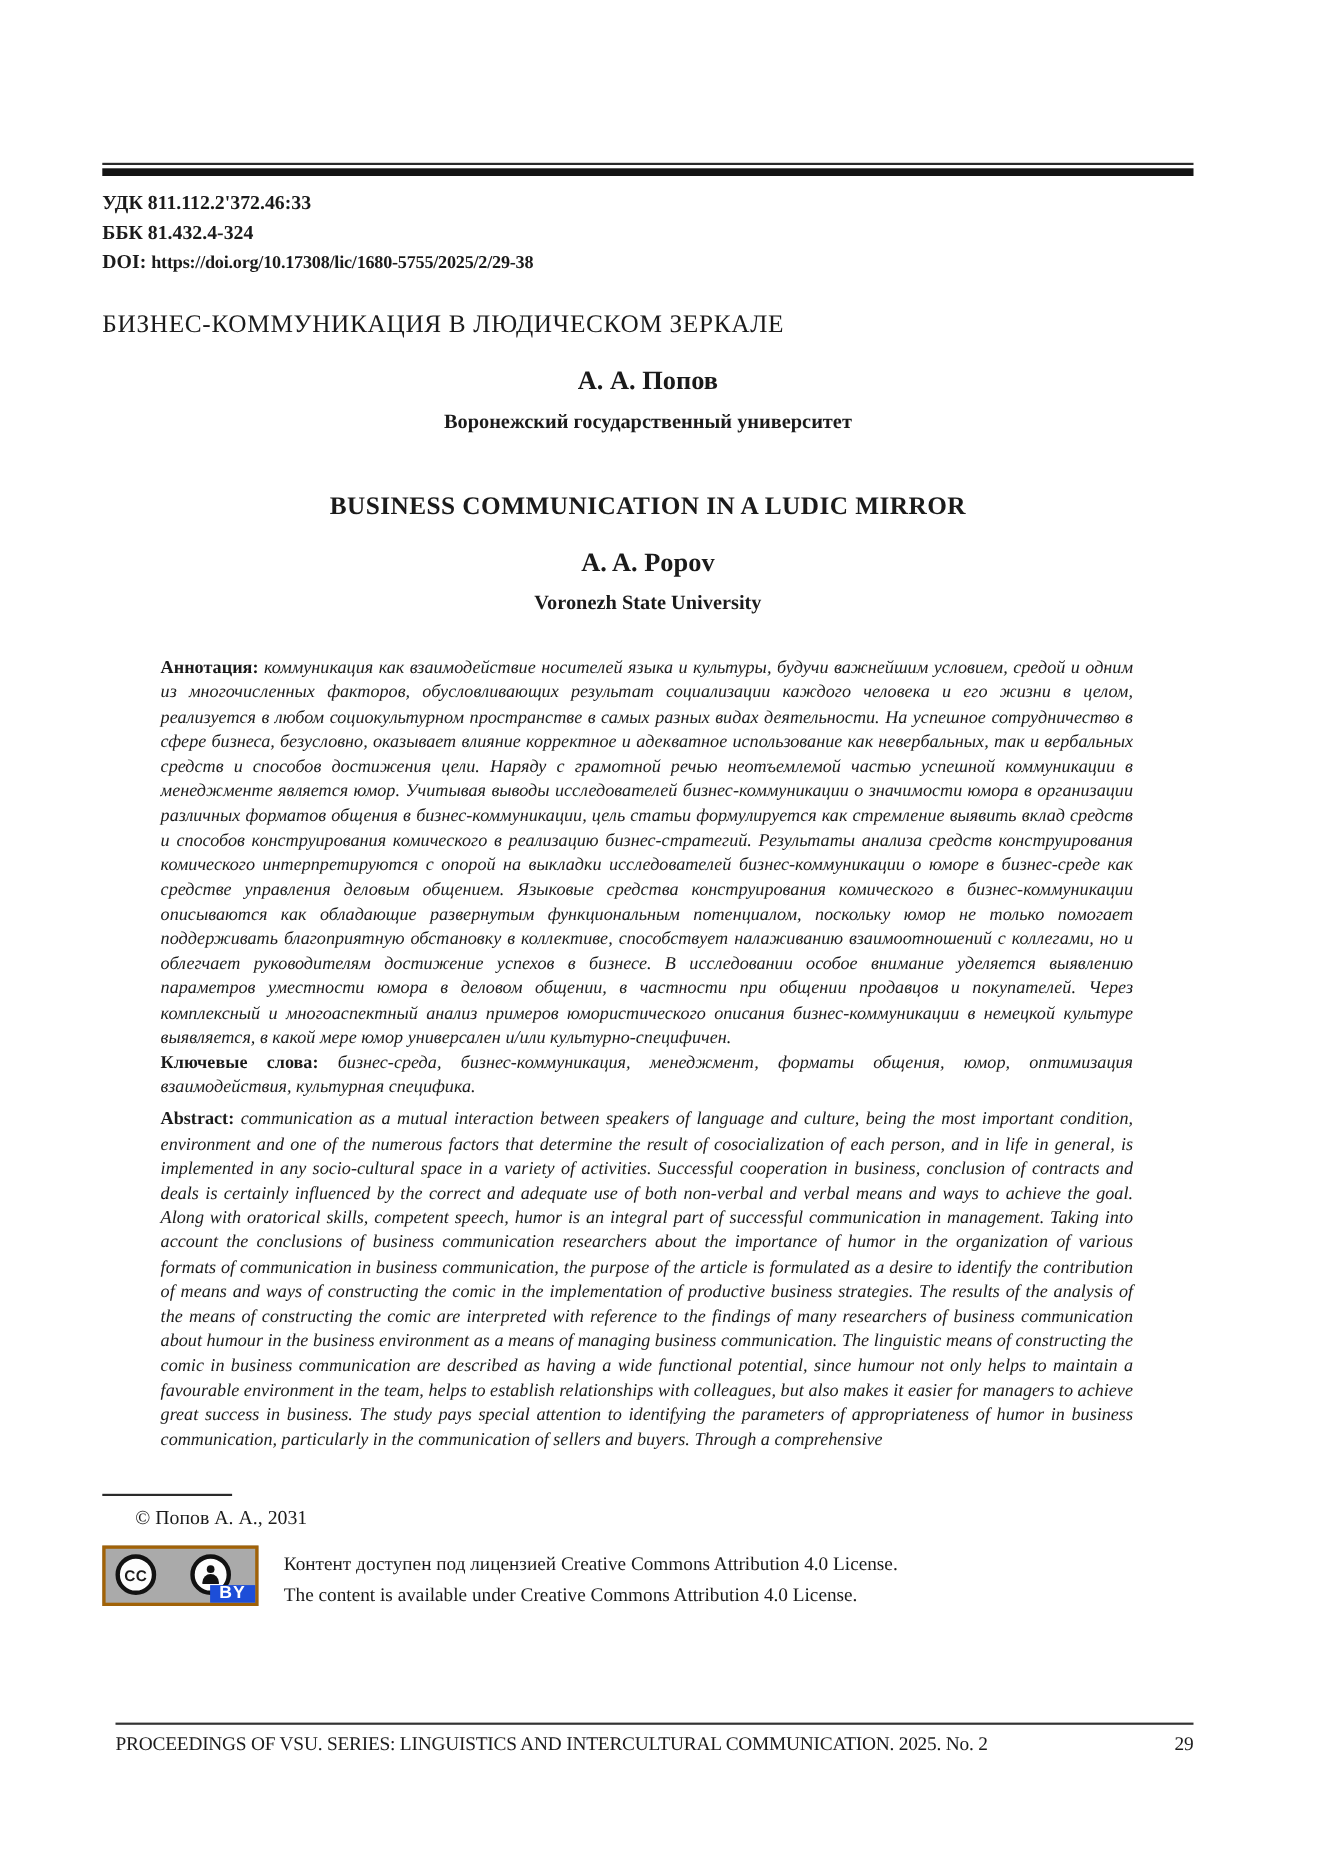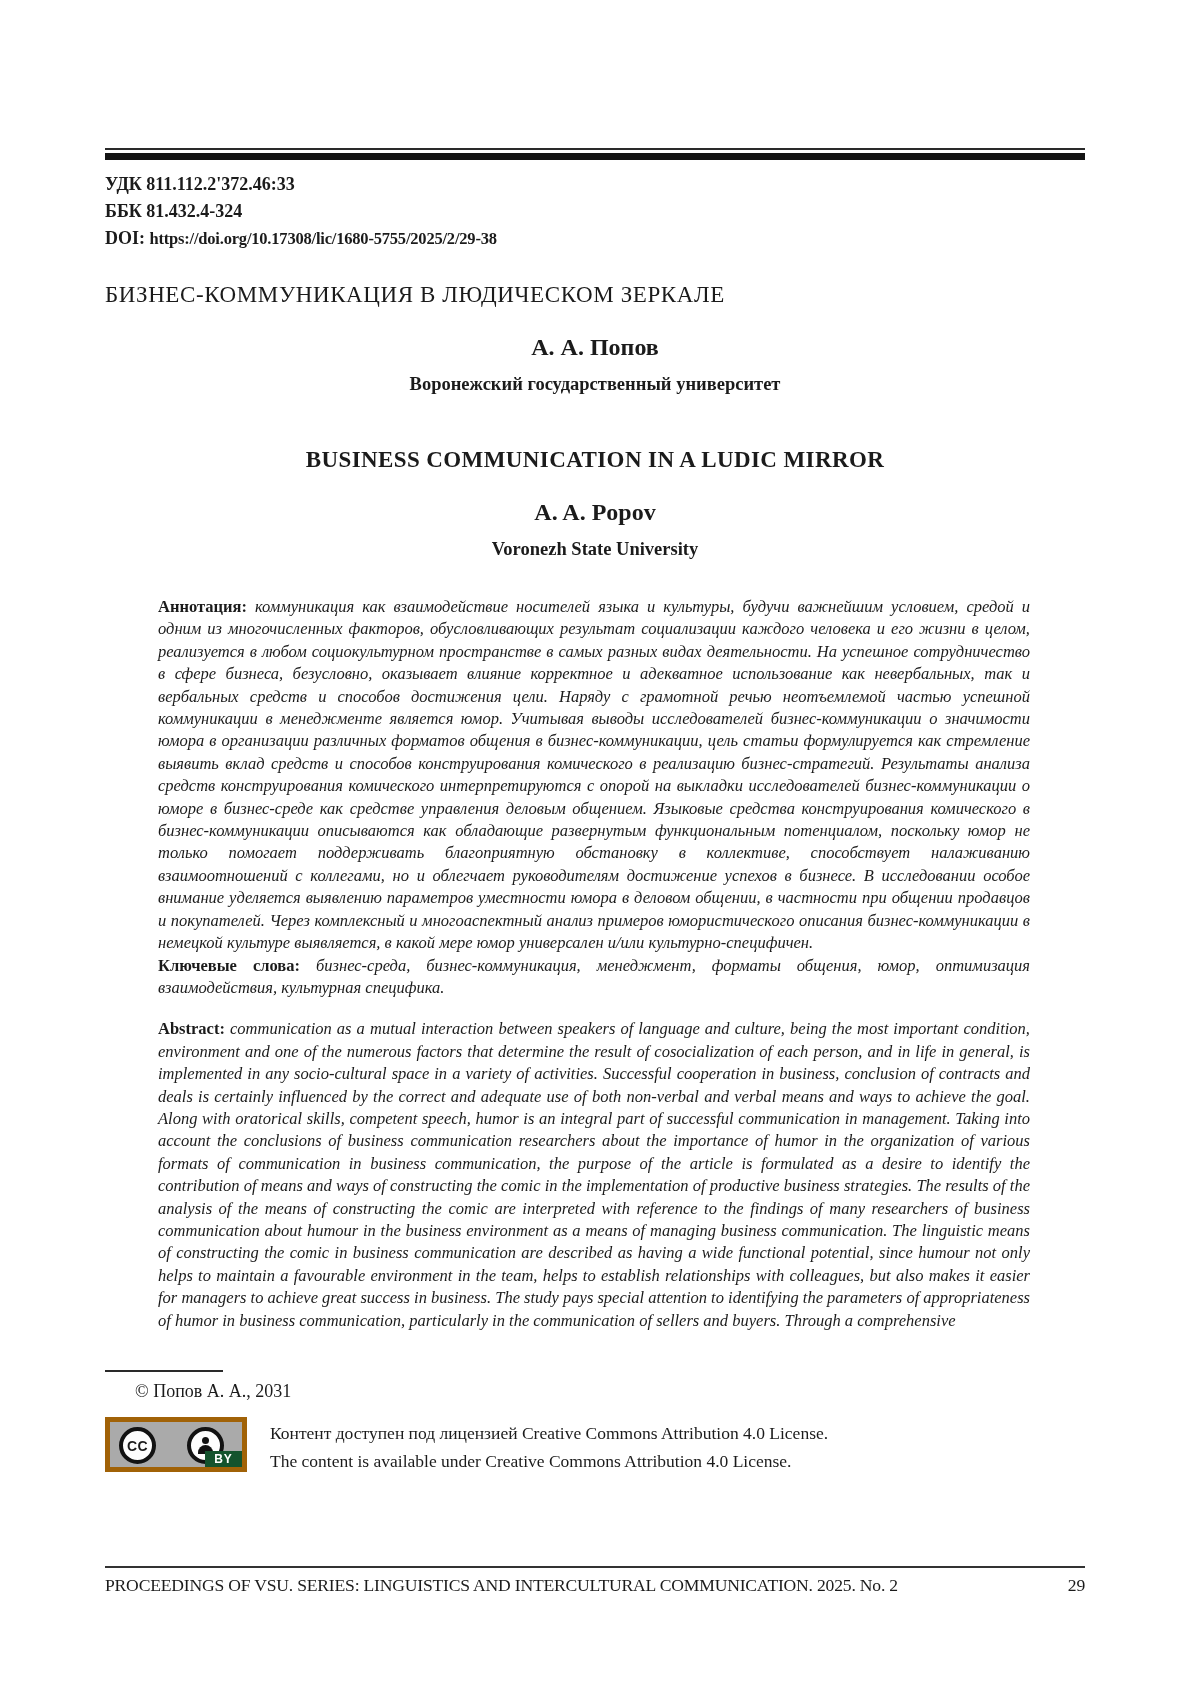--- a/index.html
+++ b/index.html
@@ -5,70 +5,70 @@
   html,body { margin:0; padding:0; background:#e8e8e8; }
   .page {
     position:relative;
     width:1200px; height:1697px;
     margin:0 auto;
     background:#ffffff;
     font-family:"Liberation Serif", serif;
     color:#1b1b1b;
     overflow:hidden;
   }
-  .content { position:absolute; left:105px; right:115px; top:148px; }
+  .content { position:absolute; left:93px; right:115px; top:148px; }
 
   .rule-thin  { height:2px; background:#2a2a2a; }
   .rule-thick { height:7px; background:#141414; margin-top:3px; }
 
   .meta { margin-top:11px; font-weight:bold; font-size:18px; line-height:27px; }
   .meta .doi-url { font-size:16.5px; letter-spacing:-0.2px; }
 
   .title-ru { margin-top:30px; text-align:left; font-weight:normal; font-size:23px; letter-spacing:0.6px; }
   .author   { margin-top:26px; text-align:center; font-weight:bold; font-size:24px; }
   .affil    { margin-top:13px; text-align:center; font-weight:bold; font-size:18.5px; }
   .title-en { margin-top:52px; text-align:center; font-weight:bold; font-size:23px; letter-spacing:0.4px; }
 
   .abstract-block {
     margin:36px 55px 0 53px;
     font-size:16.5px; line-height:22.4px;
     text-align:justify; text-align-last:left;
   }
   .abstract-block p { margin:0; }
-  .abstract-block .para-en { margin-top:19px; }
+  .abstract-block .para-en { margin-top:7px; }
   .lbl { font-weight:bold; font-style:normal; }
   .itl { font-style:italic; }
 
   .copyright-rule { width:118px; height:2px; background:#2a2a2a; margin-top:38px; }
   .copyright { margin:9px 0 0 30px; font-size:18px; }
 
   .license-row { display:flex; align-items:flex-start; margin-top:15px; }
   .cc-badge {
     position:relative; flex:none;
     width:142px; height:55px;
     background:#aaaaaa;
-    border:5px solid #a16207;
+    border:3px solid #a16207;
     box-sizing:border-box;
   }
   .badge-circle {
     position:absolute; top:5px; width:37px; height:37px;
     border:4px solid #121212; background:#fdfdfd; border-radius:50%;
     box-sizing:border-box;
     display:flex; flex-direction:column; align-items:center; justify-content:center;
   }
   .cc-circle { left:9px; font-weight:bold; font-size:14px; letter-spacing:0.5px;
                font-family:"Liberation Sans", sans-serif; }
   .person-circle { left:77px; }
   .person-head { width:7px; height:7px; border-radius:50%; background:#121212; }
   .person-body { width:15px; height:9px; background:#121212; border-radius:8px 8px 0 0; margin-top:1px; }
   .by-bar {
     position:absolute; left:54px; right:0; bottom:0; height:16px;
-    background:#14532d; color:#ffffff;
+    background:#1d4ed8; color:#ffffff;
     display:flex; align-items:center; justify-content:center;
-    font-size:12px; font-weight:bold; letter-spacing:1px;
+    font-size:16px; font-weight:bold; letter-spacing:1px;
     font-family:"Liberation Sans", sans-serif;
     margin-left:41px;
   }
   .license-text { margin-left:23px; font-size:17.5px; line-height:28px; padding-top:2px; }
 
   .footer { position:absolute; left:105px; right:115px; top:1566px; }
   .footer-rule { height:2px; background:#333333; }
   .footer-line { display:flex; justify-content:space-between; margin-top:7px;
                  font-size:17.6px; letter-spacing:-0.2px; white-space:nowrap; }
   .page-num { margin-left:22px; }

